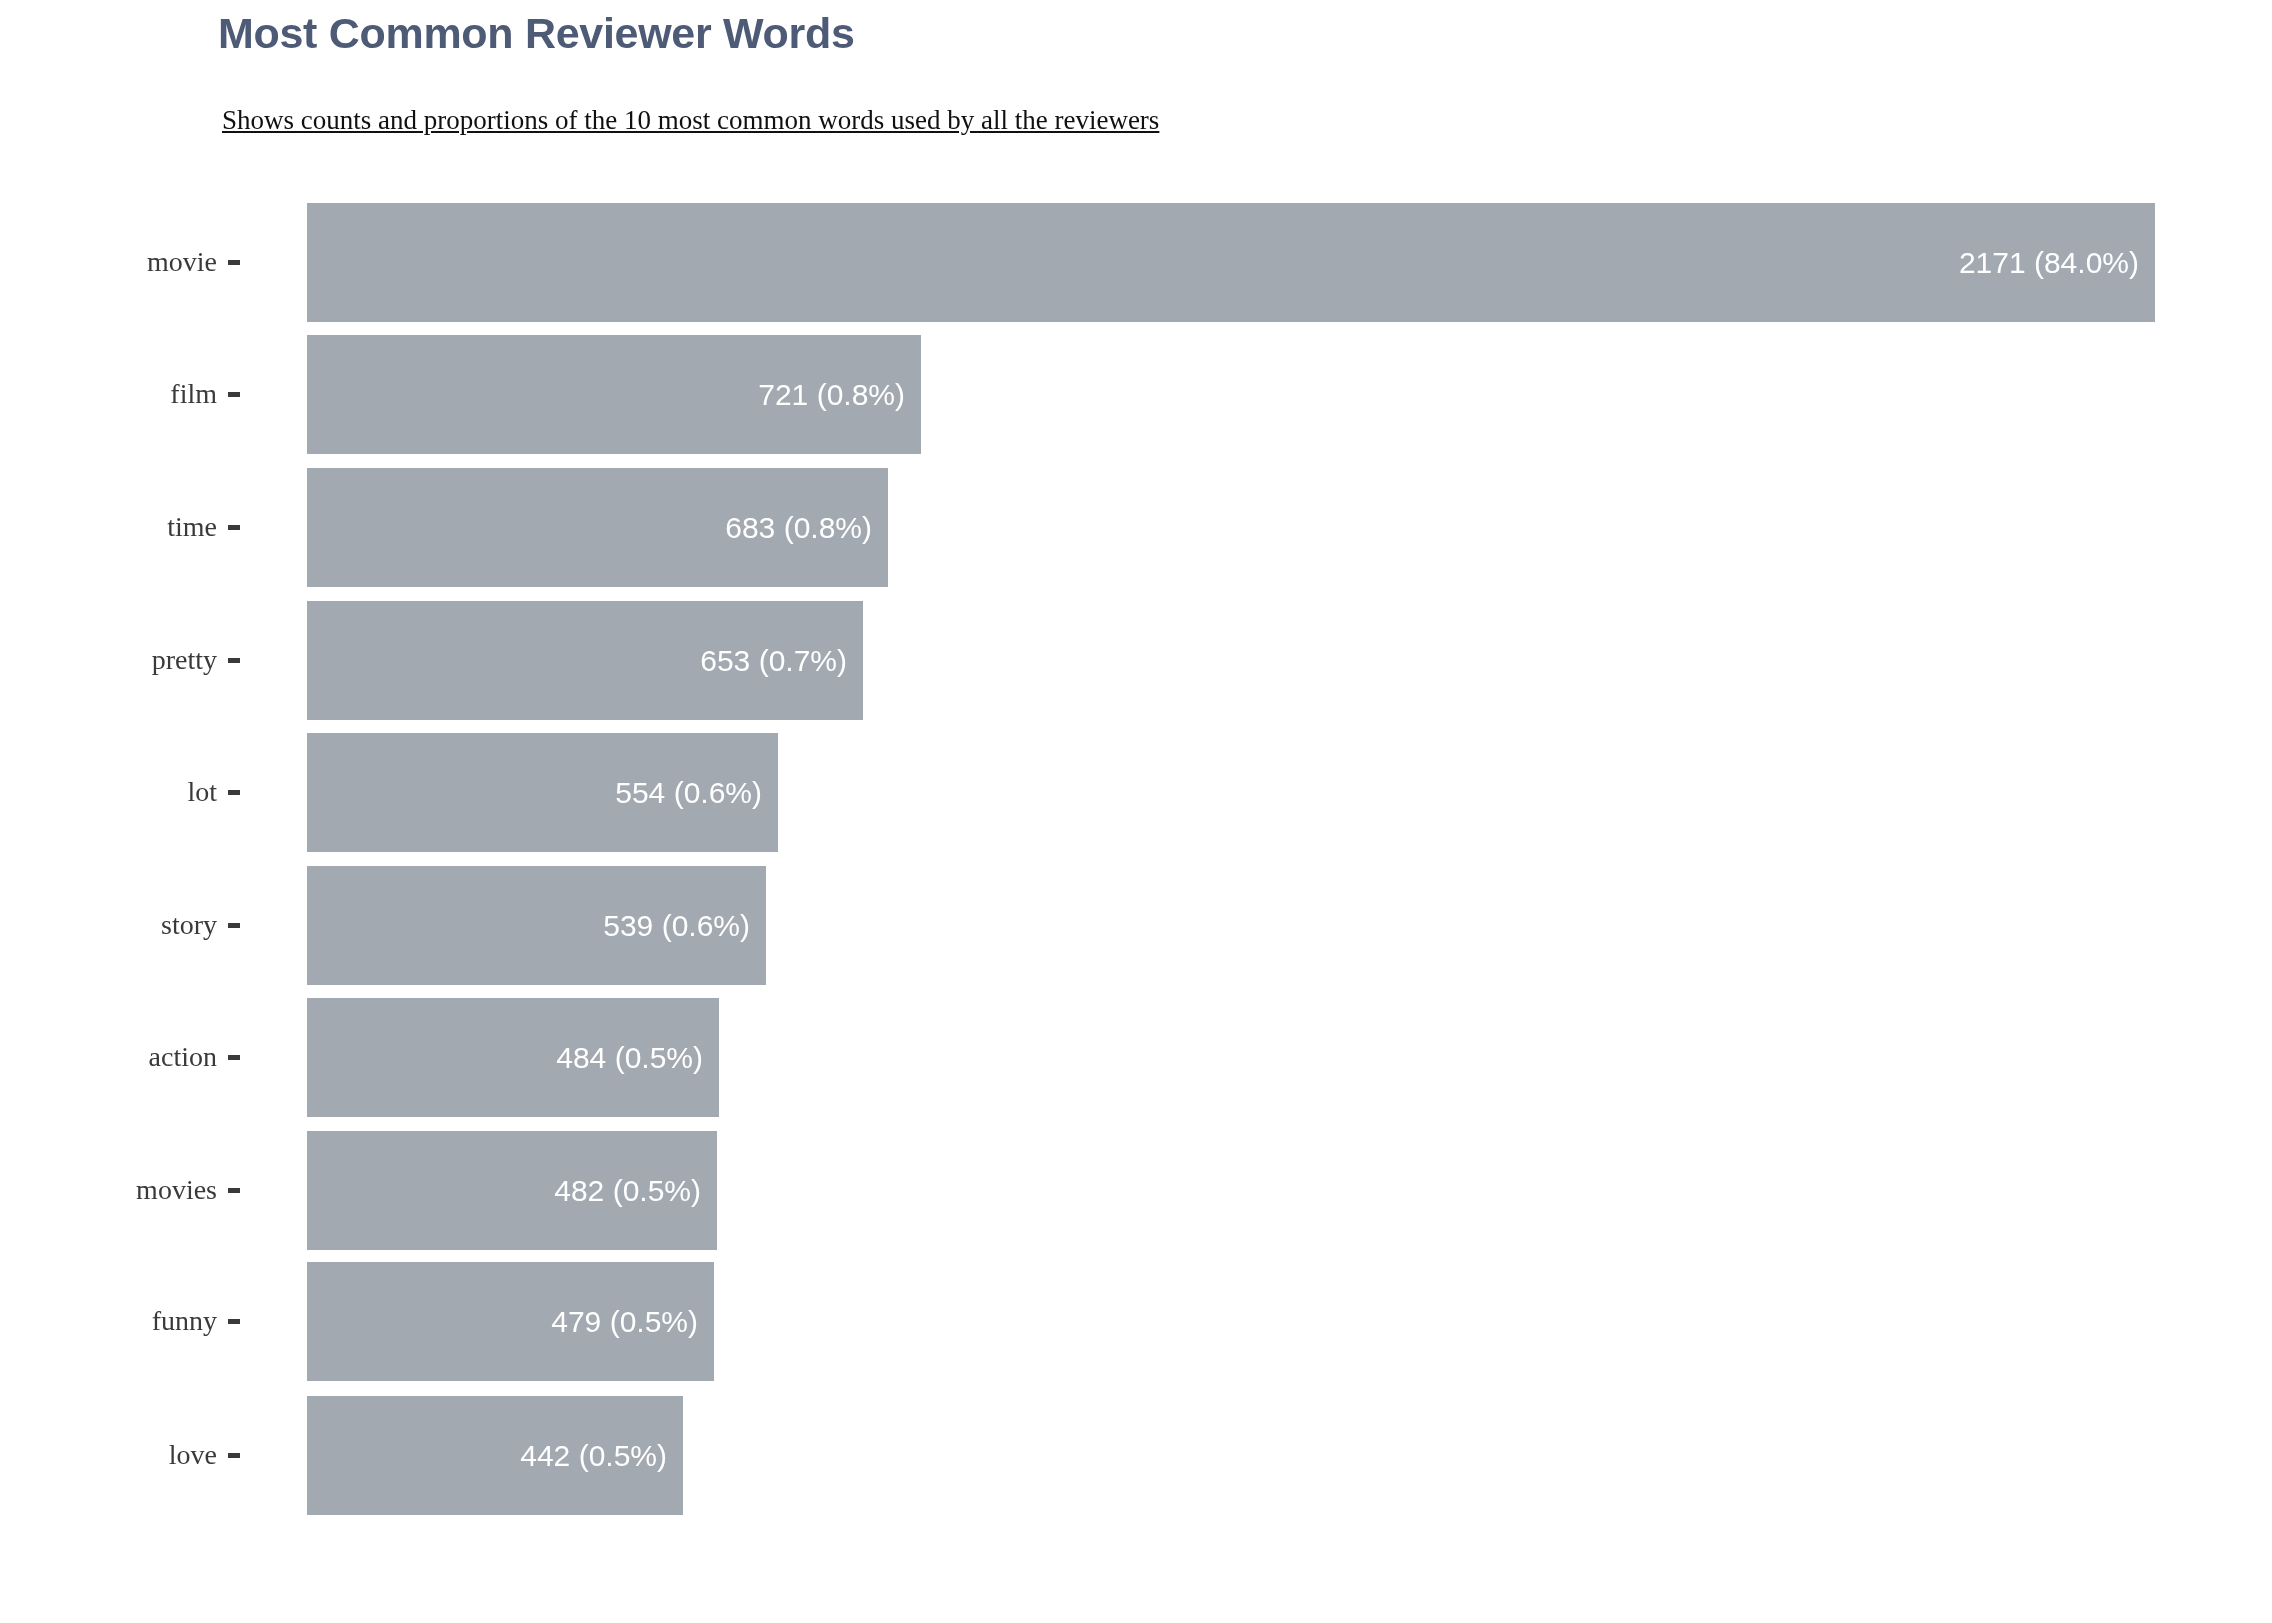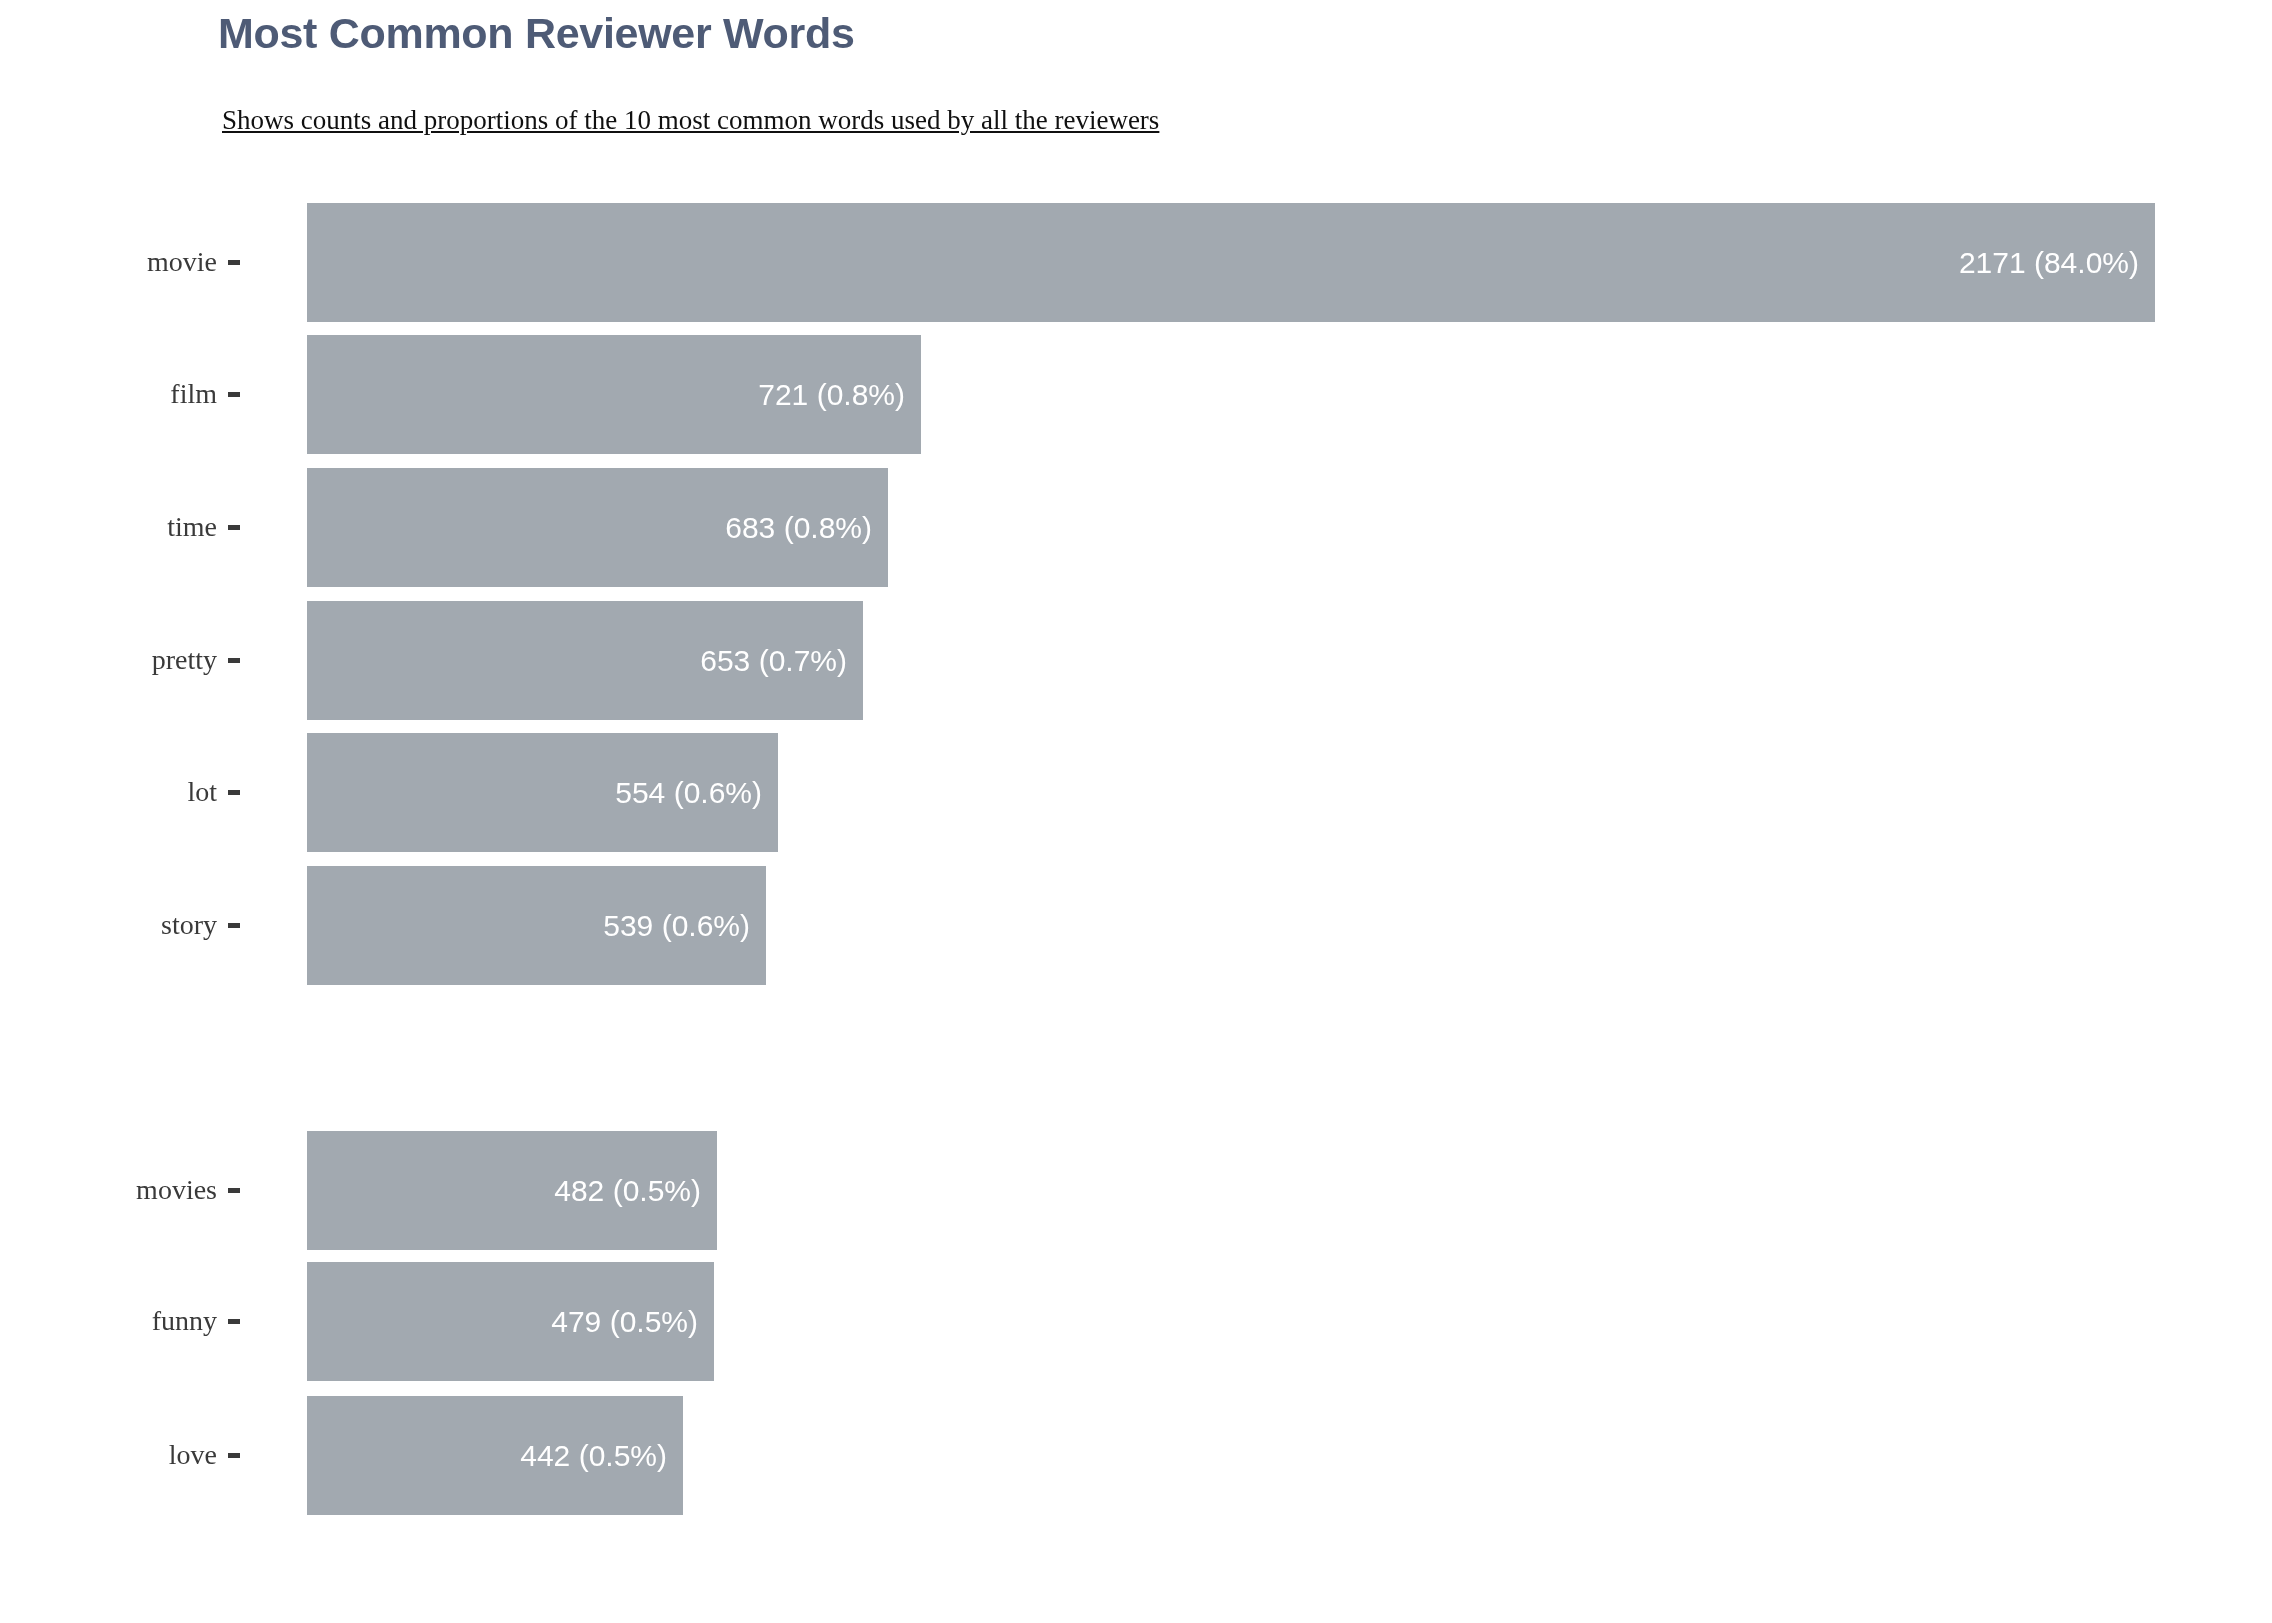--- a/index.html
+++ b/index.html
@@ -136,20 +136,26 @@
         <div class="axis-tick" style="left: 228px; top: 57px;"></div>
         <div class="bar" style="width: 471px; top: 0px; background: rgb(162, 169, 176);"></div>
         <div class="bar-value" style="left: 307px; width: 471px; top: 0px; border-radius: 30px;">554 (0.6%)</div>
       </div>
       <div class="bar-row" style="top: 866px; height: 119px;">
         <div class="axis-label" style="top: 45px;">story</div>
         <div class="axis-tick" style="left: 228px; top: 57px;"></div>
         <div class="bar" style="width: 459px; top: 0px; background: rgb(162, 169, 176);"></div>
         <div class="bar-value" style="left: 307px; width: 459px; top: 0px;">539 (0.6%)</div>
       </div>
+      <div class="bar-row" style="top: 998px; height: 119px;">
+        <div class="axis-label" style="top: 45px;">action</div>
+        <div class="axis-tick" style="left: 228px; top: 57px;"></div>
+        <div class="bar" style="width: 412px; top: 0px; background: rgb(162, 169, 176);"></div>
+        <div class="bar-value" style="left: 307px; width: 412px; top: 0px;">484 (0.5%)</div>
+      </div>
       <div class="bar-row" style="top: 1131px; height: 119px;">
         <div class="axis-label" style="top: 45px;">movies</div>
         <div class="axis-tick" style="left: 228px; top: 57px;"></div>
         <div class="bar" style="width: 410px; top: 0px; background: rgb(162, 169, 176);"></div>
         <div class="bar-value" style="left: 307px; width: 410px; top: 0px; border-radius: 21px;">482 (0.5%)</div>
       </div>
       <div class="bar-row" style="top: 1262px; height: 119px;">
         <div class="axis-label" style="top: 45px;">funny</div>
         <div class="axis-tick" style="left: 228px; top: 57px;"></div>
         <div class="bar" style="width: 407px; top: 0px; background: rgb(162, 169, 176);"></div>

